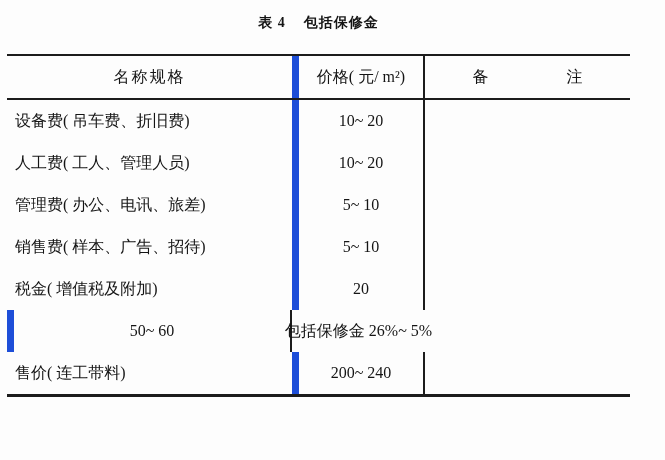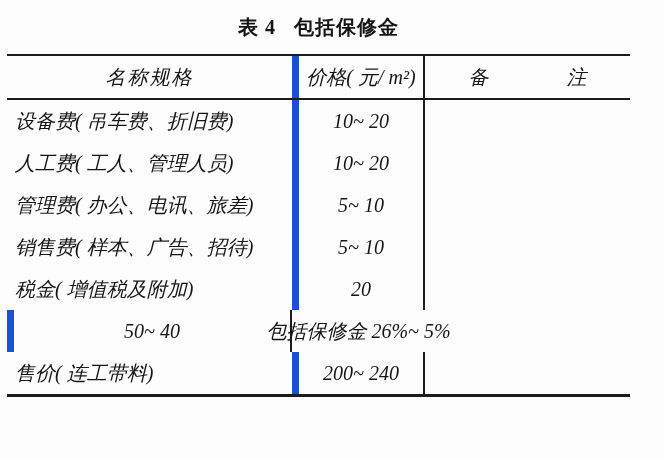--- a/index.html
+++ b/index.html
@@ -8,33 +8,33 @@
     background: #fdfdfd;
     font-family: "Liberation Serif", "DejaVu Serif", serif;
     color: #151515;
     overflow: hidden;
   }
   .page { position: relative; width: 665px; height: 460px; }
 
   .title-row {
     position: absolute; left: 7px; top: 14px; width: 623px;
     display: flex; justify-content: center; align-items: baseline; gap: 18px;
-    font-size: 20px; font-weight: 700; letter-spacing: 1px;
+    font-size: 14px; font-weight: 700; letter-spacing: 1px;
   }
 
   .tbl {
     position: absolute; left: 7px; top: 54px; width: 623px;
     border-top: 2px solid #1c1c1c;
     border-bottom: 3px solid #1c1c1c;
   }
   .row { display: grid; grid-template-columns: 285px 133px 205px; }
   .row.header { height: 44px; border-bottom: 2px solid #1c1c1c; }
   .row.body { height: 42px; }
 
-  .c { display: flex; align-items: center; font-size: 20px; line-height: 1; font-style: italic; }
+  .c { display: flex; align-items: center; font-size: 16px; line-height: 1; }
   .c1 { padding-left: 8px; white-space: pre; justify-content: flex-start; }
   .row.header .c1 { justify-content: center; padding-left: 0; letter-spacing: 2px; }
   .c2 {
     justify-content: center;
     border-left: 7px solid #1d4ed8;
     border-right: 2px solid #1c1c1c;
     white-space: pre;
   }
   .c3 { justify-content: center; white-space: pre; }
   .c3.spread { gap: 78px; }
@@ -84,21 +84,21 @@
     <div class="c c3"></div>
   </div>
 
   <div class="row body">
     <div class="c c1">税金( 增值税及附加)</div>
     <div class="c c2">20</div>
     <div class="c c3"></div>
   </div>
 
   <div class="row body">
-    <div class="c c2">50~ 40</div>
+    <div class="c c2">50~ 60</div>
     <div class="c c3">包括保修金 26%~ 5%</div>
   </div>
 
   <div class="row body">
     <div class="c c1">售价( 连工带料)</div>
     <div class="c c2">200~ 240</div>
     <div class="c c3"></div>
   </div>
 </div>
   </div>

